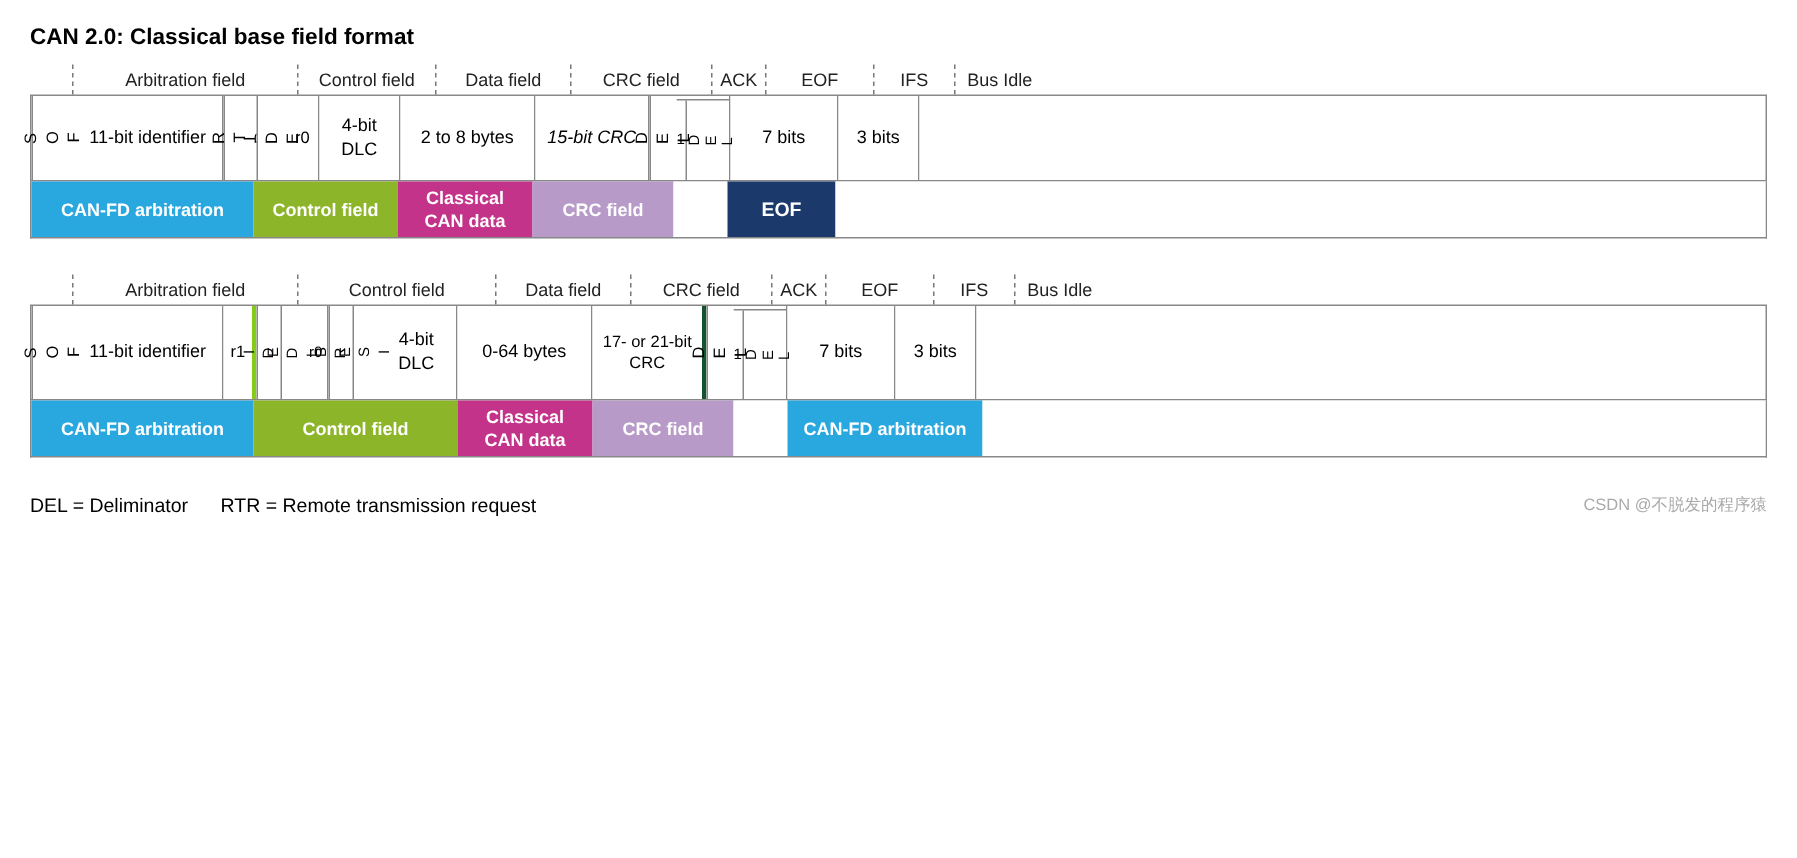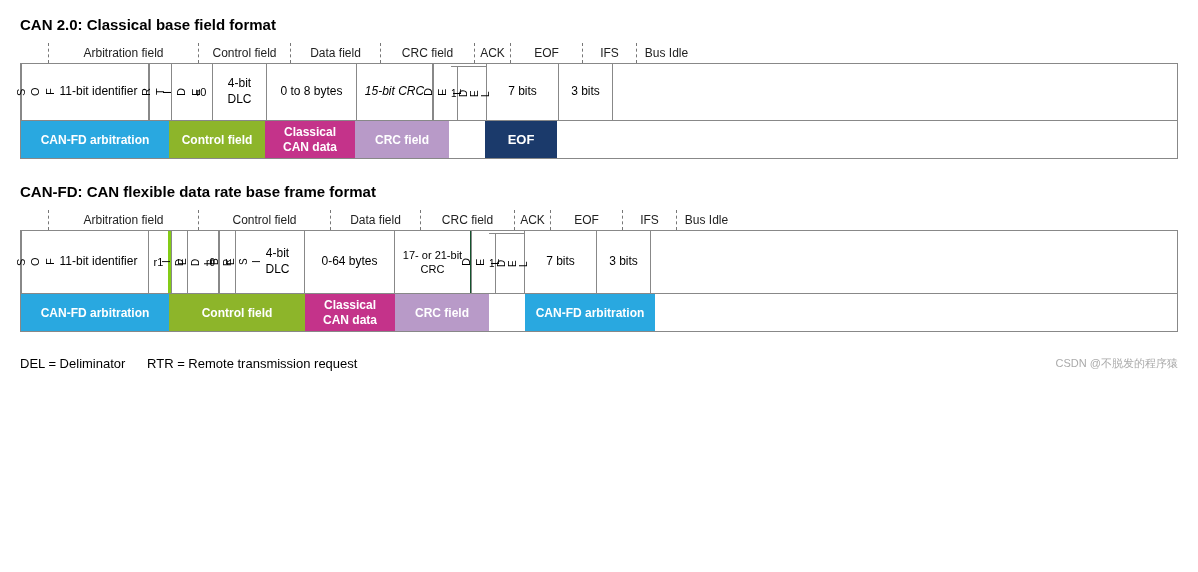--- a/index.html
+++ b/index.html
@@ -60,21 +60,21 @@
     <div class="data-cell" style="width:100px; flex-shrink:0; border-right:1px solid #888;">11-bit identifier</div>
 
     <div class="data-cell" style="width:22px; flex-shrink:0; writing-mode:vertical-rl; transform:rotate(180deg); font-size:11px; border-right:1px solid #888;">R<br>T<br>R</div>
 
     <div class="data-cell" style="width:20px; flex-shrink:0; writing-mode:vertical-rl; transform:rotate(180deg); font-size:11px; border-right:1px solid #888;">I<br>D<br>E</div>
 
     <div class="data-cell" style="width:22px; flex-shrink:0; border-right:1px solid #888; font-size:11px;">r0</div>
 
     <div class="data-cell" style="width:54px; flex-shrink:0; border-right:1px solid #888;">4-bit DLC</div>
 
-    <div class="data-cell" style="width:90px; flex-shrink:0; border-right:1px solid #888;">0 to 8 bytes</div>
+    <div class="data-cell" style="width:90px; flex-shrink:0; border-right:1px solid #888;">2 to 8 bytes</div>
 
     <div class="data-cell" style="width:76px; flex-shrink:0; border-right:1px solid #888;font-style:italic;">15-bit CRC</div>
 
     <div class="data-cell" style="width:18px; flex-shrink:0; writing-mode:vertical-rl; transform:rotate(180deg); font-size:11px; border-right:1px solid #888;">D<br>E<br>L</div>
 
     <div style="display:flex; flex-direction:column; flex-shrink:0; width:36px; border-right:1px solid #888;">
       <div style="text-align:center; font-size:10px; border-bottom:1px solid #888; padding:1px 0; line-height:1.2;"></div>
       <div style="display:flex; flex:1;">
         <div style="flex:1; display:flex; align-items:center; justify-content:center; font-size:10px; border-right:1px solid #888;">1</div>
         <div style="flex:1; display:flex; align-items:center; justify-content:center; writing-mode:vertical-rl; transform:rotate(180deg); font-size:10px;">D<br>E<br>L</div>
@@ -93,21 +93,20 @@
     <div style="width:96px; flex-shrink:0; background:#8DB52A; display:flex; align-items:center; justify-content:center; color:#fff; font-weight:bold; font-size:12px;">Control field</div>
     <div style="width:90px; flex-shrink:0; background:#C4338A; display:flex; align-items:center; justify-content:center; color:#fff; font-weight:bold; font-size:12px; text-align:center; line-height:1.2;">Classical<br>CAN data</div>
     <div style="width:94px; flex-shrink:0; background:#B89AC8; display:flex; align-items:center; justify-content:center; color:#fff; font-weight:bold; font-size:12px;">CRC field</div>
     <div style="width:36px; flex-shrink:0; background:#fff;"></div>
     <div style="width:72px; flex-shrink:0; background:#1B3A6B; display:flex; align-items:center; justify-content:center; color:#fff; font-weight:bold; font-size:13px;">EOF</div>
     <div style="flex:1; background:#fff;"></div>
   </div>
 </div>
 
 <div class="frame-container">
-  <h2>CAN-FD: CAN flexible data rate base frame format</h2>
 
   <div style="display:flex; margin-left: 28px; font-size:12px; color:#222;">
     <div style="width:150px; text-align:center; border-left: 1px dashed #777; padding: 3px 0;">Arbitration field</div>
     <div style="width:132px; text-align:center; border-left: 1px dashed #777; padding: 3px 0;">Control field</div>
     <div style="width:90px; text-align:center; border-left: 1px dashed #777; padding: 3px 0;">Data field</div>
     <div style="width:94px; text-align:center; border-left: 1px dashed #777; padding: 3px 0;">CRC field</div>
     <div style="width:36px; text-align:center; border-left: 1px dashed #777; padding: 3px 0;">ACK</div>
     <div style="width:72px; text-align:center; border-left: 1px dashed #777; padding: 3px 0;">EOF</div>
     <div style="width:54px; text-align:center; border-left: 1px dashed #777; padding: 3px 0;">IFS</div>
     <div style="width:60px; text-align:center; border-left: 1px dashed #777; padding: 3px 0;">Bus Idle</div>
@@ -128,21 +127,21 @@
     <div class="data-cell" style="width:16px; flex-shrink:0; font-size:10px; border-right:1px solid #888;">r0</div>
 
     <div class="data-cell" style="width:16px; flex-shrink:0; writing-mode:vertical-rl; transform:rotate(180deg); font-size:10px; border-right:1px solid #888;">B<br>R<br>S</div>
 
     <div class="data-cell" style="width:16px; flex-shrink:0; writing-mode:vertical-rl; transform:rotate(180deg); font-size:10px; border-right:1px solid #888;">E<br>S<br>I</div>
 
     <div class="data-cell" style="width:54px; flex-shrink:0; border-right:1px solid #888;">4-bit DLC</div>
 
     <div class="data-cell" style="width:90px; flex-shrink:0; border-right:1px solid #888;text-align:right;">0-64 bytes</div>
 
-    <div class="data-cell" style="width:76px; flex-shrink:0; border-right:1px solid #14532d; font-size:11px; line-height:1.3;">17- or 21-bit<br>CRC</div>
+    <div class="data-cell" style="width:76px; flex-shrink:0; border-right:3px solid #14532d; font-size:11px; line-height:1.3;">17- or 21-bit<br>CRC</div>
 
     <div class="data-cell" style="width:18px; flex-shrink:0; writing-mode:vertical-rl; transform:rotate(180deg); font-size:11px; border-right:1px solid #888;">D<br>E<br>L</div>
 
     <div style="display:flex; flex-direction:column; flex-shrink:0; width:36px; border-right:1px solid #888;">
       <div style="text-align:center; font-size:10px; border-bottom:1px solid #888; padding:1px 0;"></div>
       <div style="display:flex; flex:1;">
         <div style="flex:1; display:flex; align-items:center; justify-content:center; font-size:10px; border-right:1px solid #888;">1</div>
         <div style="flex:1; display:flex; align-items:center; justify-content:center; writing-mode:vertical-rl; transform:rotate(180deg); font-size:10px;">D<br>E<br>L</div>
       </div>
     </div>

